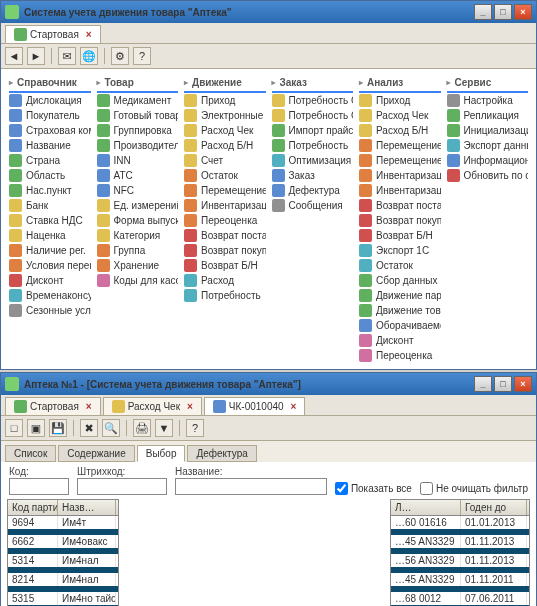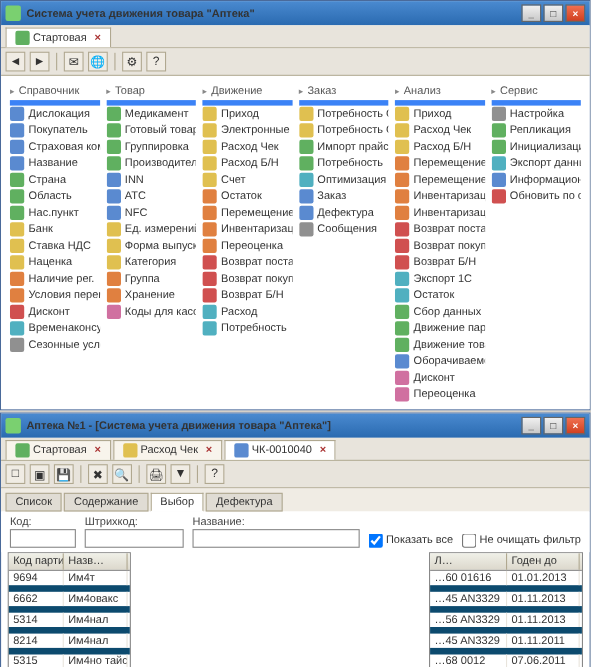--- a/index.html
+++ b/index.html
@@ -12,21 +12,21 @@
 .winbtn.close{background:linear-gradient(#f07050,#d04020);color:#fff}
 .tabbar{background:#e8e4dc;border-bottom:1px solid #b0a890;padding:2px 4px 0;display:flex;gap:2px}
 .tab{background:#f8f4ec;border:1px solid #b0a890;border-bottom:none;padding:2px 8px;font-size:10px;cursor:pointer;display:flex;align-items:center;gap:3px}
 .tab.active{background:#fff}
 .tab .x{color:#a33;font-weight:bold;margin-left:4px}
 .toolbar{background:#e8e4dc;border-bottom:1px solid #b0a890;padding:3px 4px;display:flex;gap:4px;align-items:center}
 .tbtn{width:18px;height:18px;border:1px solid #b0a890;background:#f0ece4;cursor:pointer;display:inline-flex;align-items:center;justify-content:center;font-size:11px}
 .sep{width:1px;height:16px;background:#b0a890;margin:0 2px}
 .columns{display:flex;padding:6px 8px;gap:6px;background:#fff}
 .col{flex:1;min-width:0}
-.colhead{border-bottom:5px solid #3b82f6;padding:2px 0 3px;font-weight:normal;color:#555;display:flex;align-items:center;gap:4px}
+.colhead{border-bottom:2px solid #3b82f6;padding:2px 0 3px;font-weight:bold;color:#555;display:flex;align-items:center;gap:4px}
 .colhead::before{content:"▸";color:#888;font-size:8px}
 .item{display:flex;align-items:center;gap:4px;padding:1px 0;cursor:pointer;white-space:nowrap;overflow:hidden;text-overflow:ellipsis}
 .ico{width:13px;height:13px;flex-shrink:0;display:inline-block;border-radius:2px}
 .i-blue{background:#5a8ad0}
 .i-green{background:#60b060}
 .i-yellow{background:#e0c050}
 .i-orange{background:#e08040}
 .i-red{background:#d05050}
 .i-cyan{background:#50b0c0}
 .i-pink{background:#d070a0}

